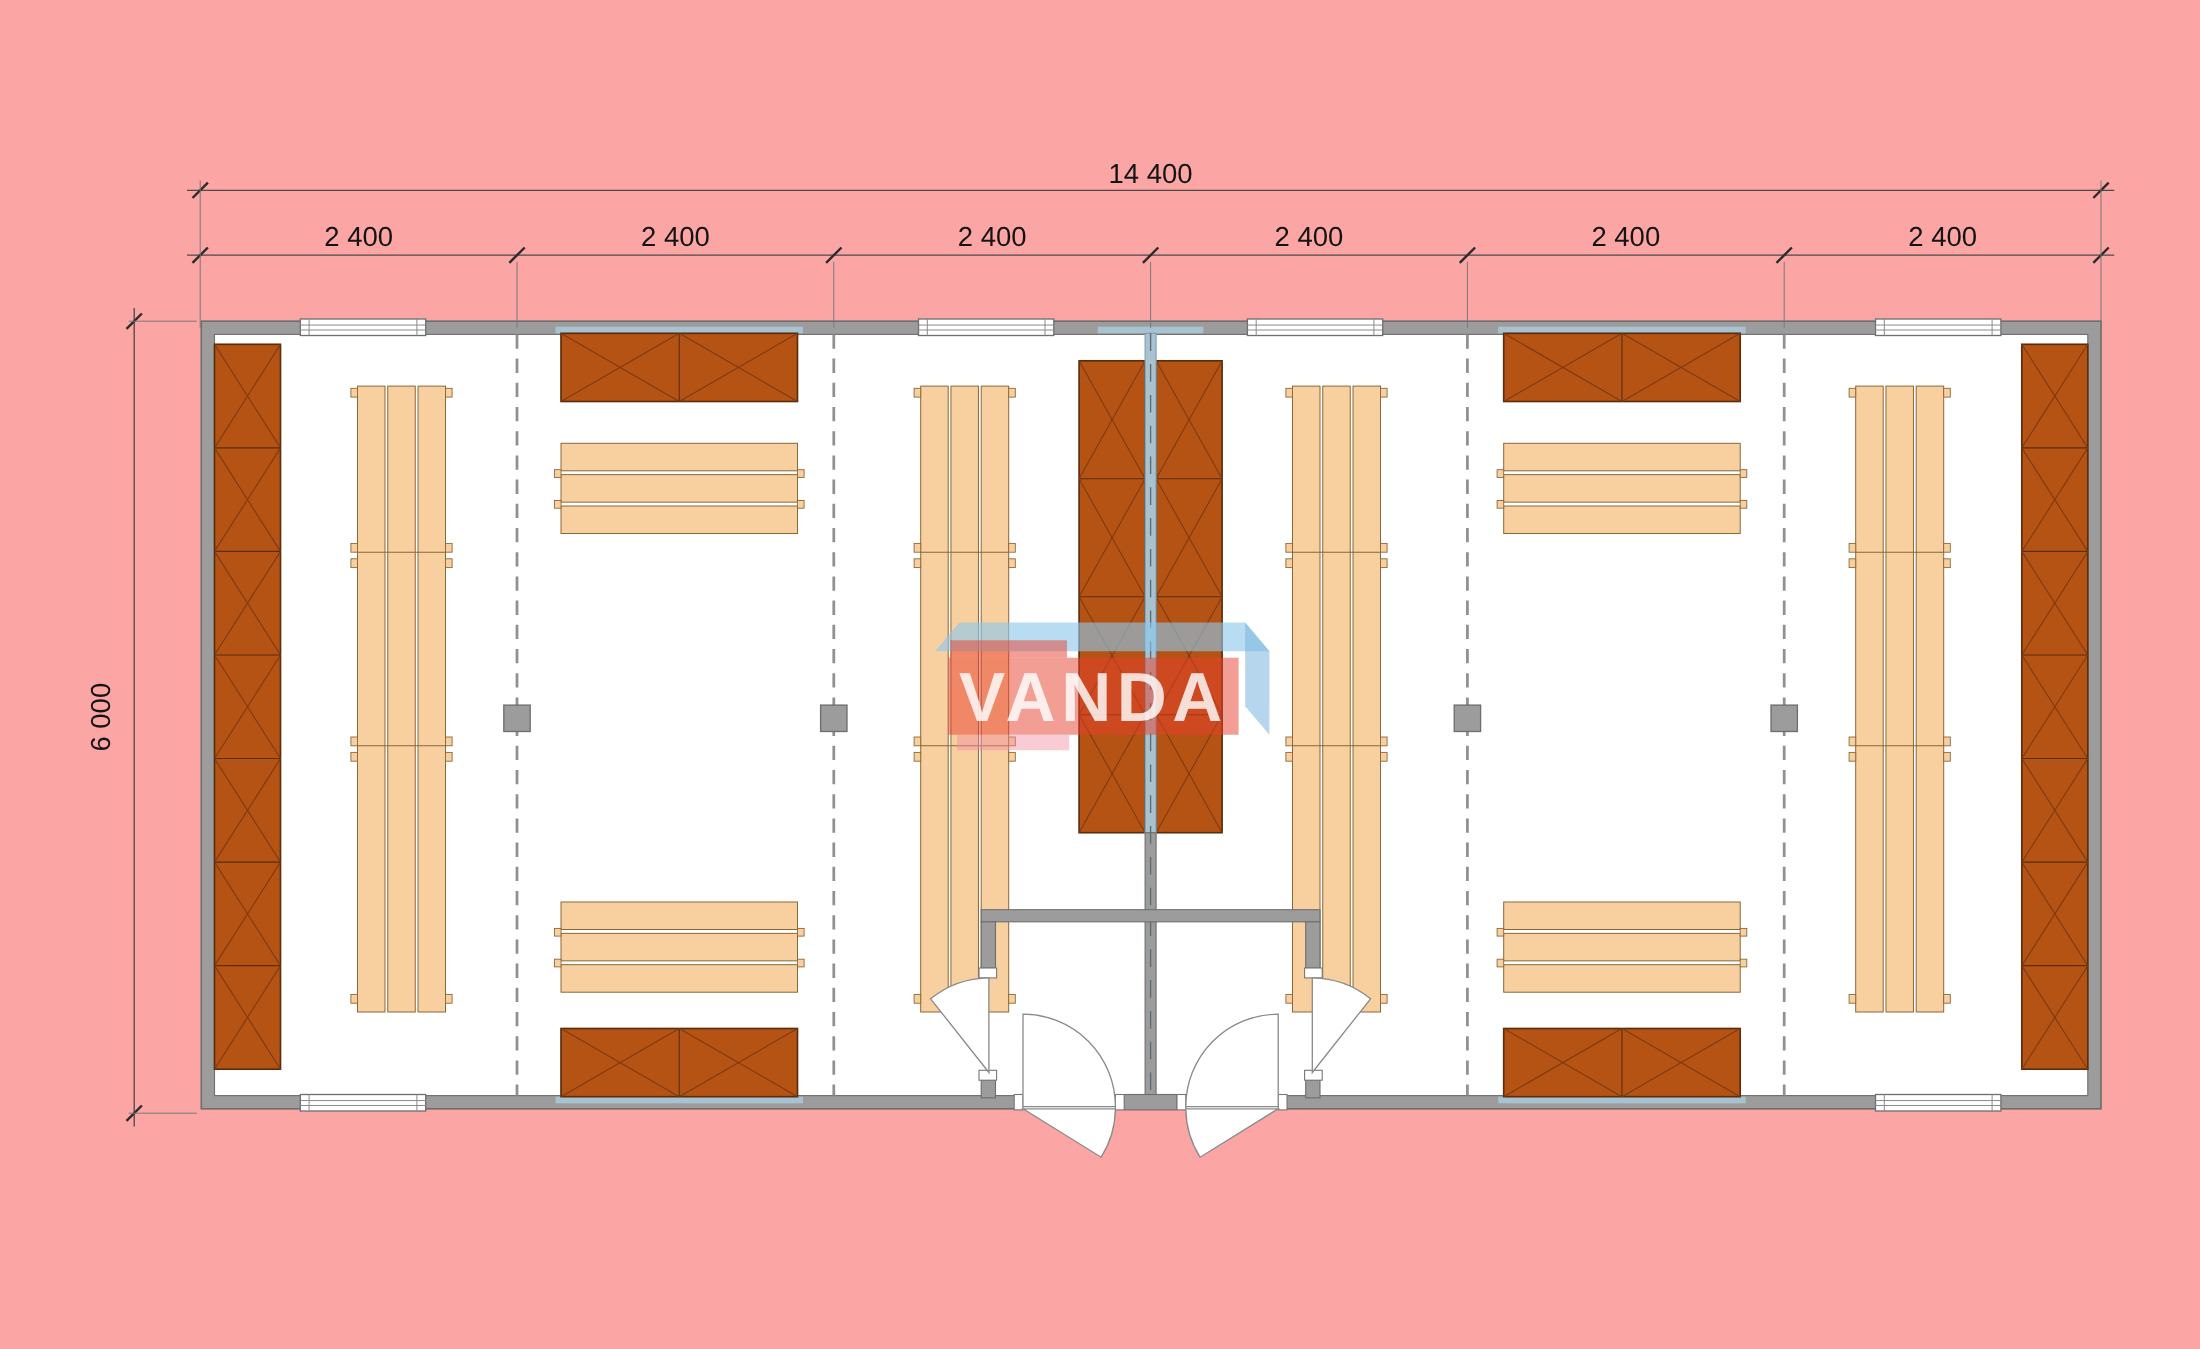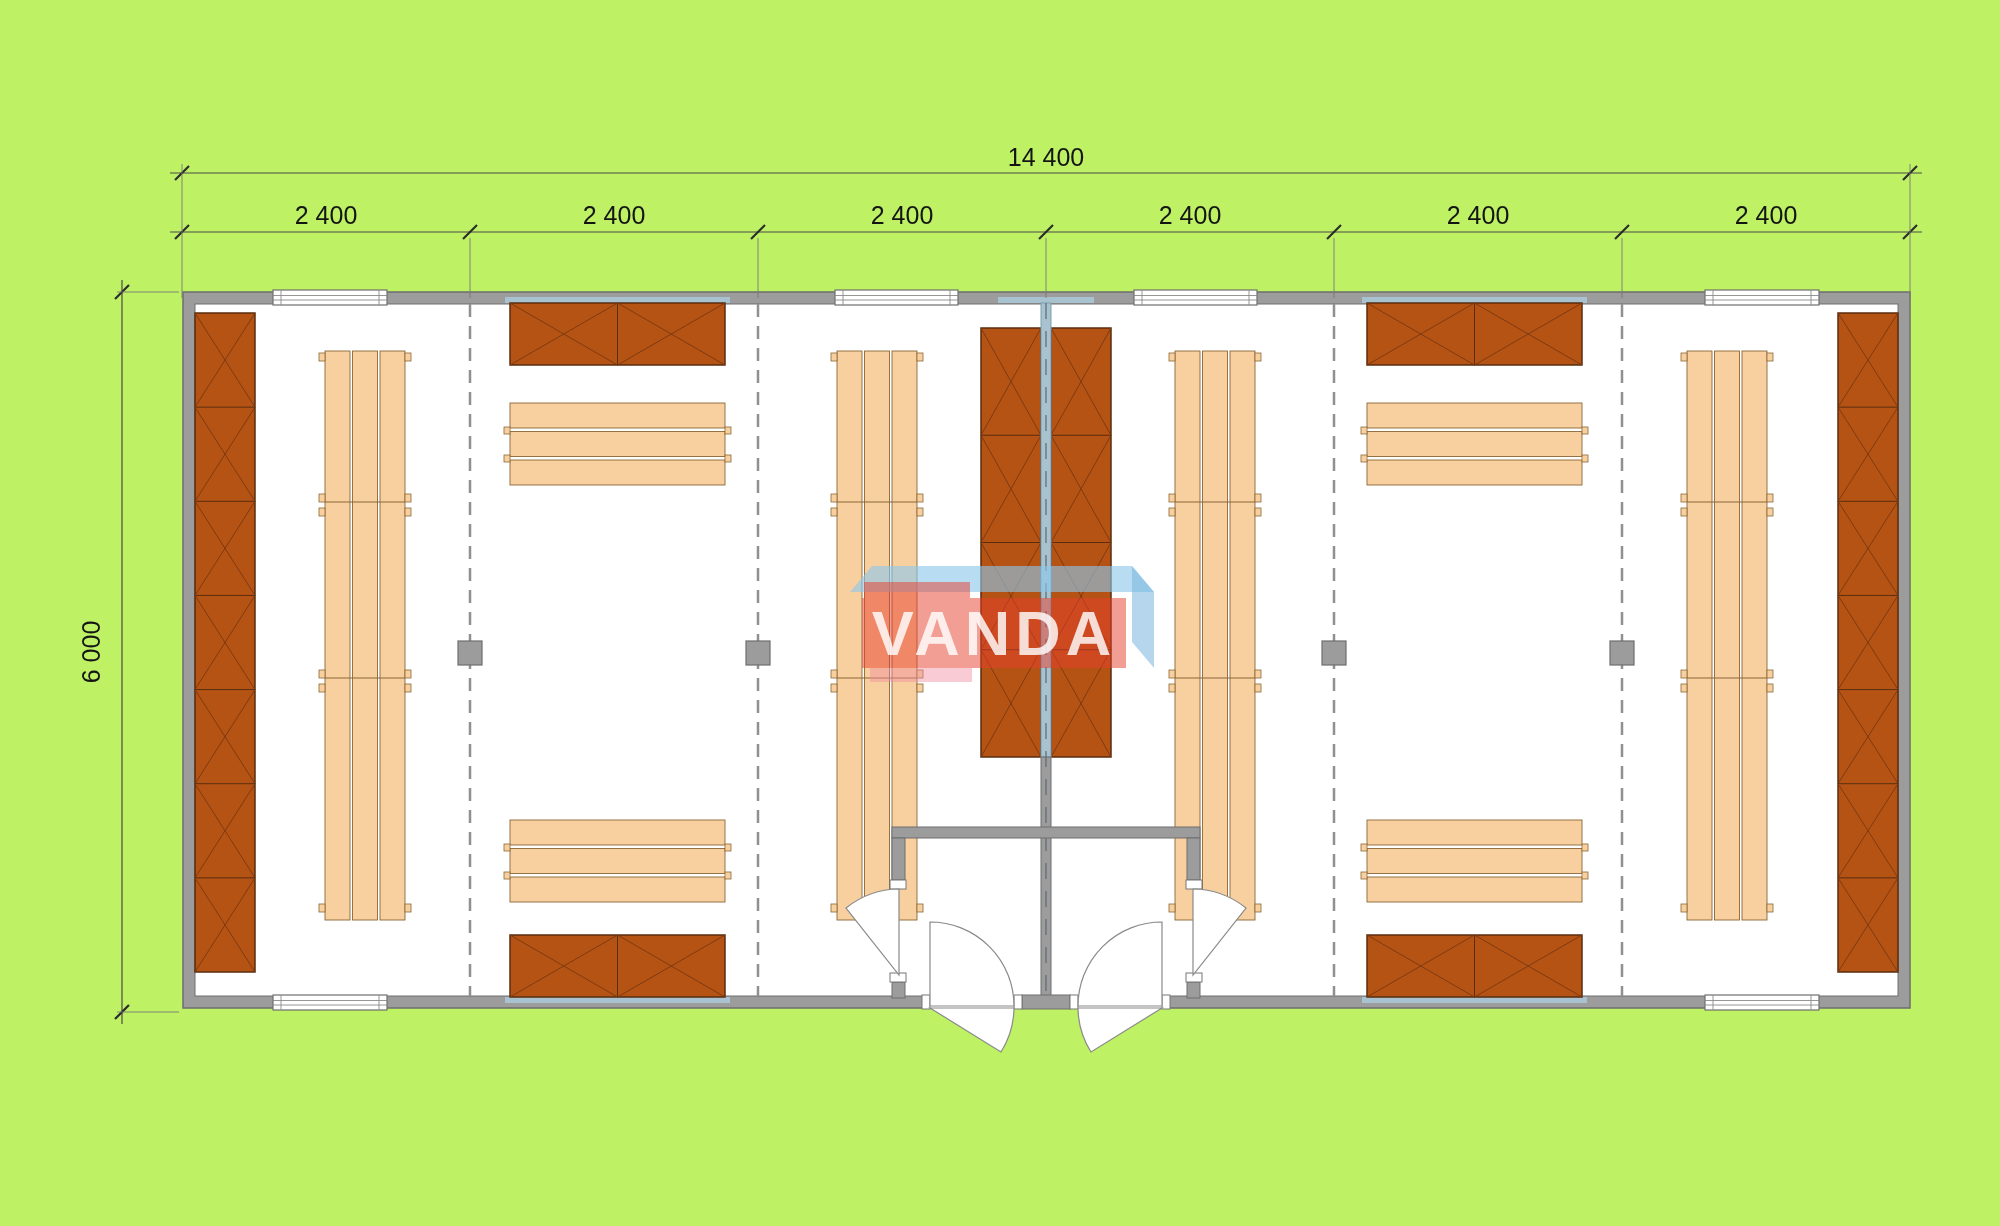--- a/index.html
+++ b/index.html
@@ -1,16 +1,16 @@
 <!DOCTYPE html>
 <html><head>
 <meta charset="utf-8">
 <style>
   html,body{margin:0;padding:0;background:#ffffff;}
-  .canvas{position:relative;width:2000px;height:1226px;background:#bef264;overflow:hidden;
+  .canvas{position:relative;width:2000px;height:1226px;background:#fca5a5;overflow:hidden;
           font-family:"Liberation Sans", sans-serif;}
   svg{display:block;}
   .dim-text{font-family:"Liberation Sans", sans-serif;font-size:25px;fill:#141414;text-anchor:middle;}
   .wm-text{font-family:"Liberation Sans", sans-serif;font-size:63px;font-weight:bold;
            letter-spacing:5px;fill:rgba(255,255,255,0.82);text-anchor:middle;}
 </style>
 </head>
 <body>
 
 <div class="canvas">

